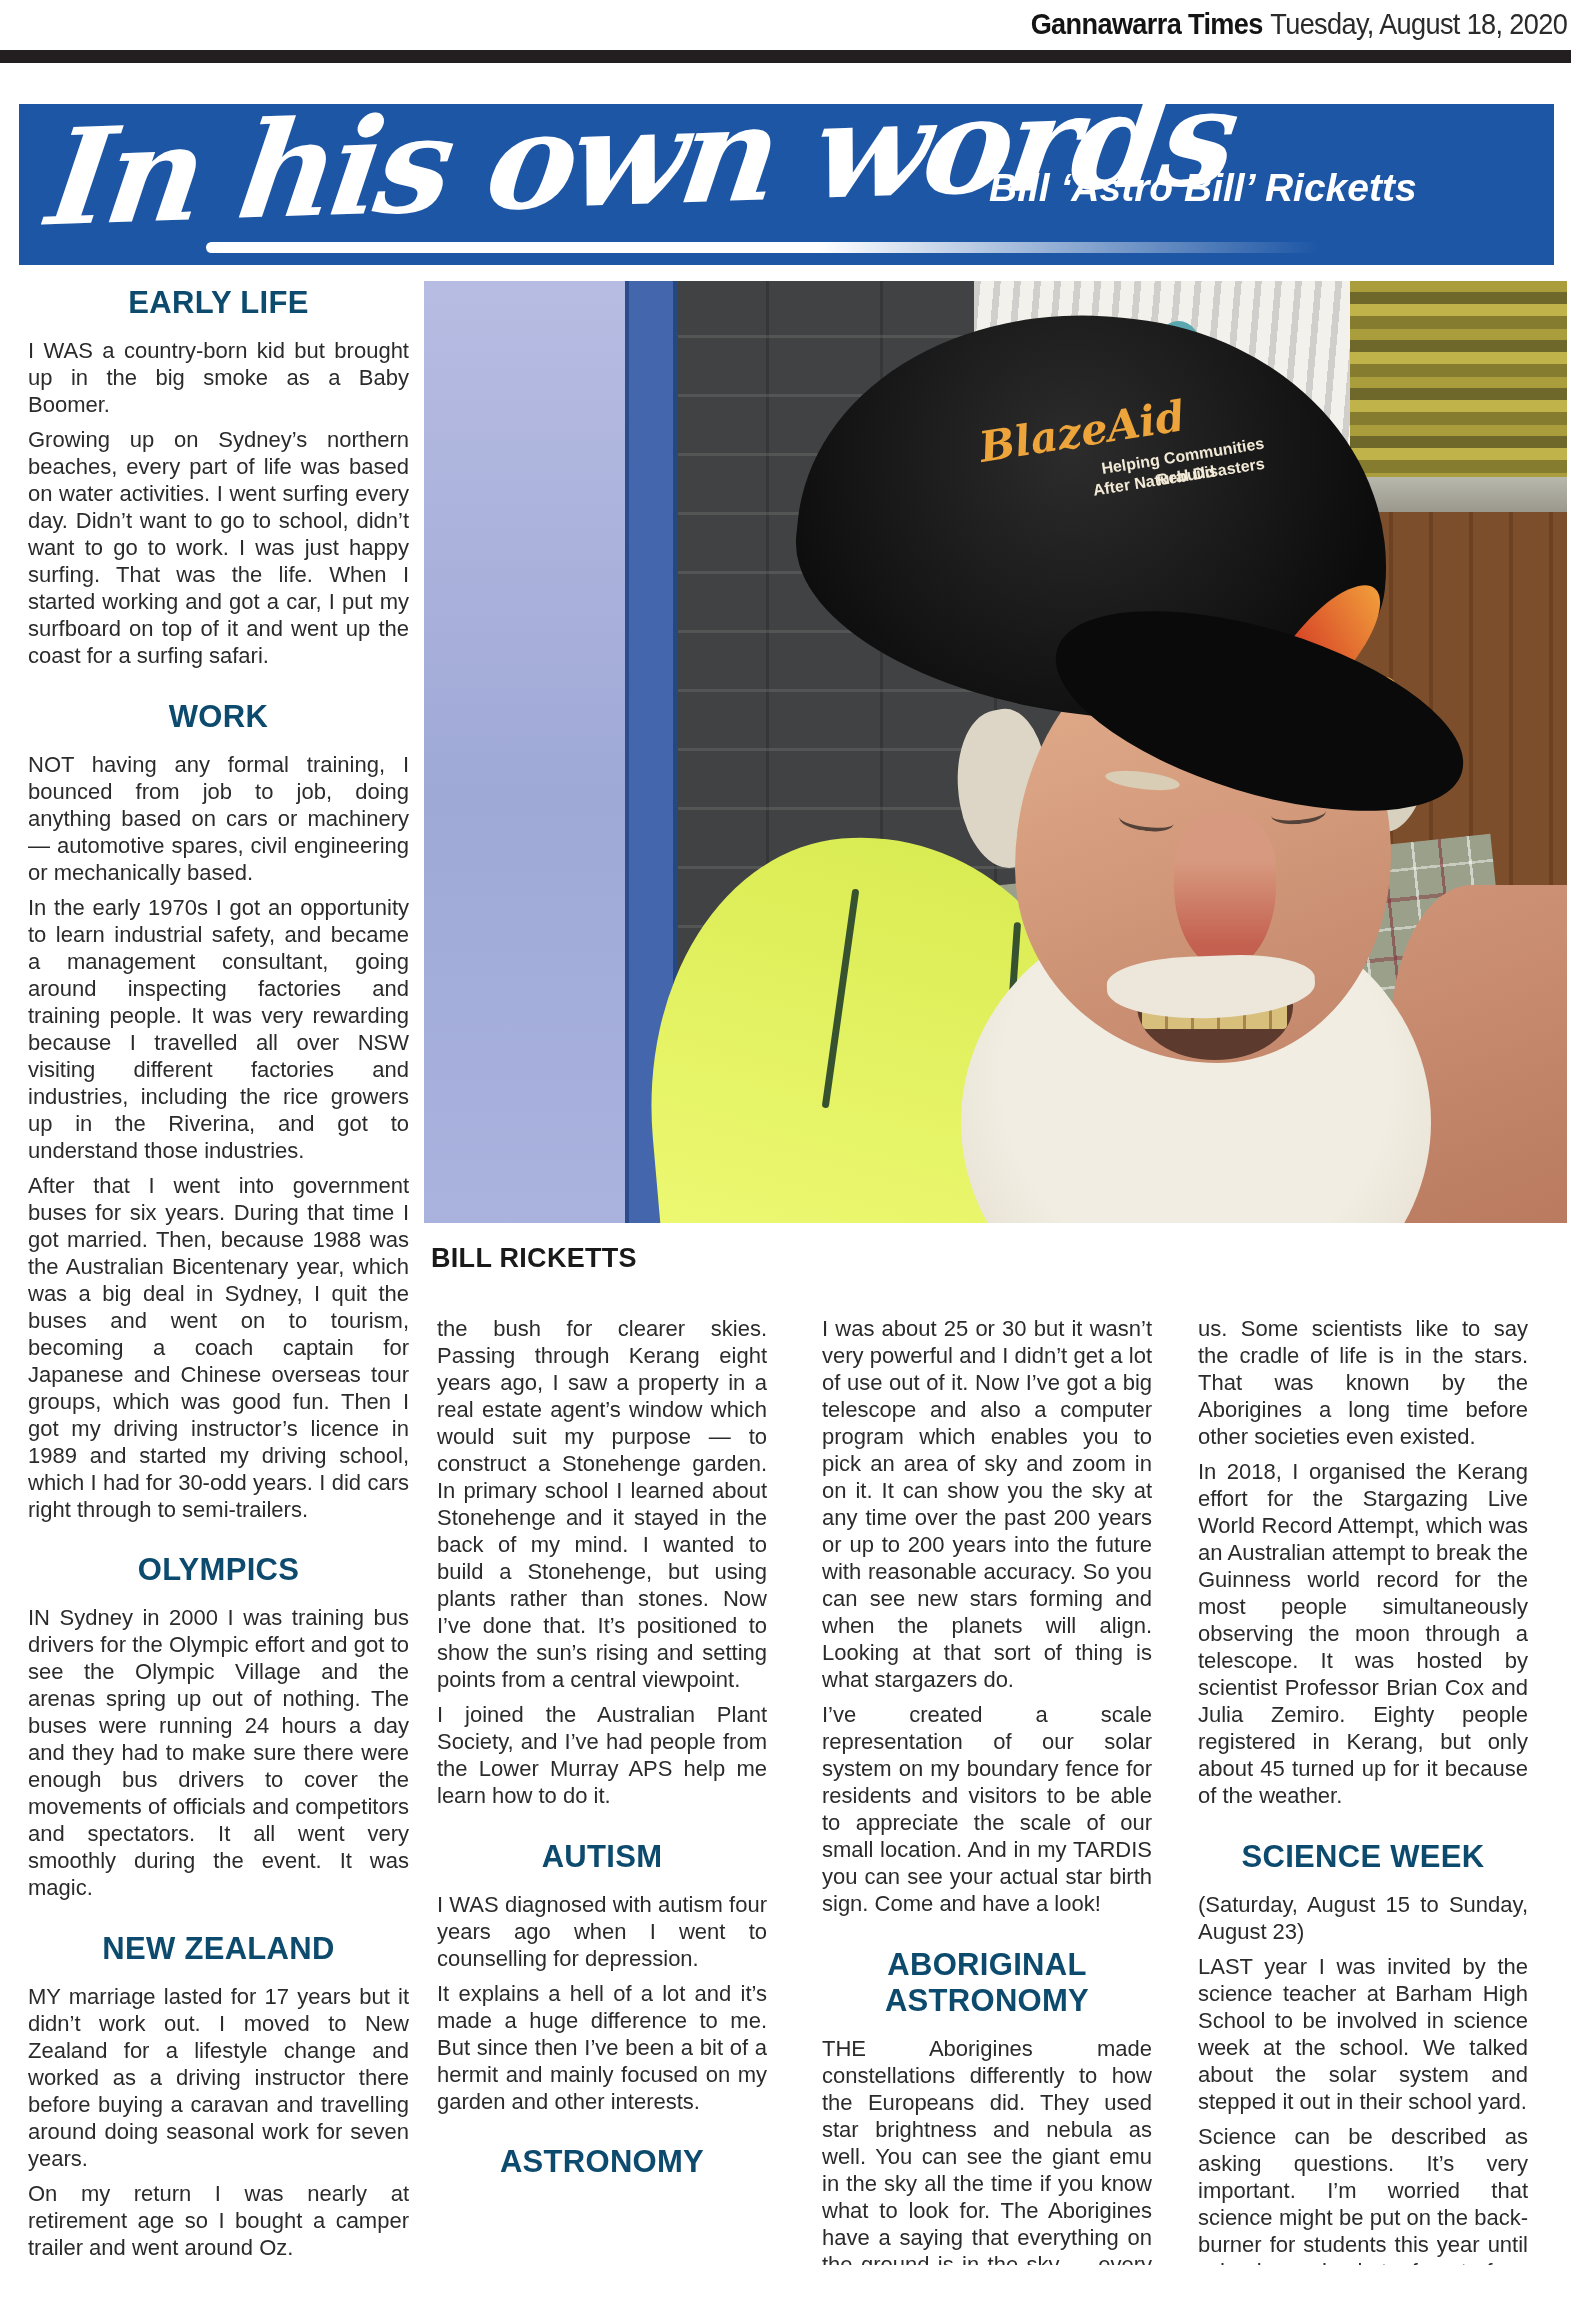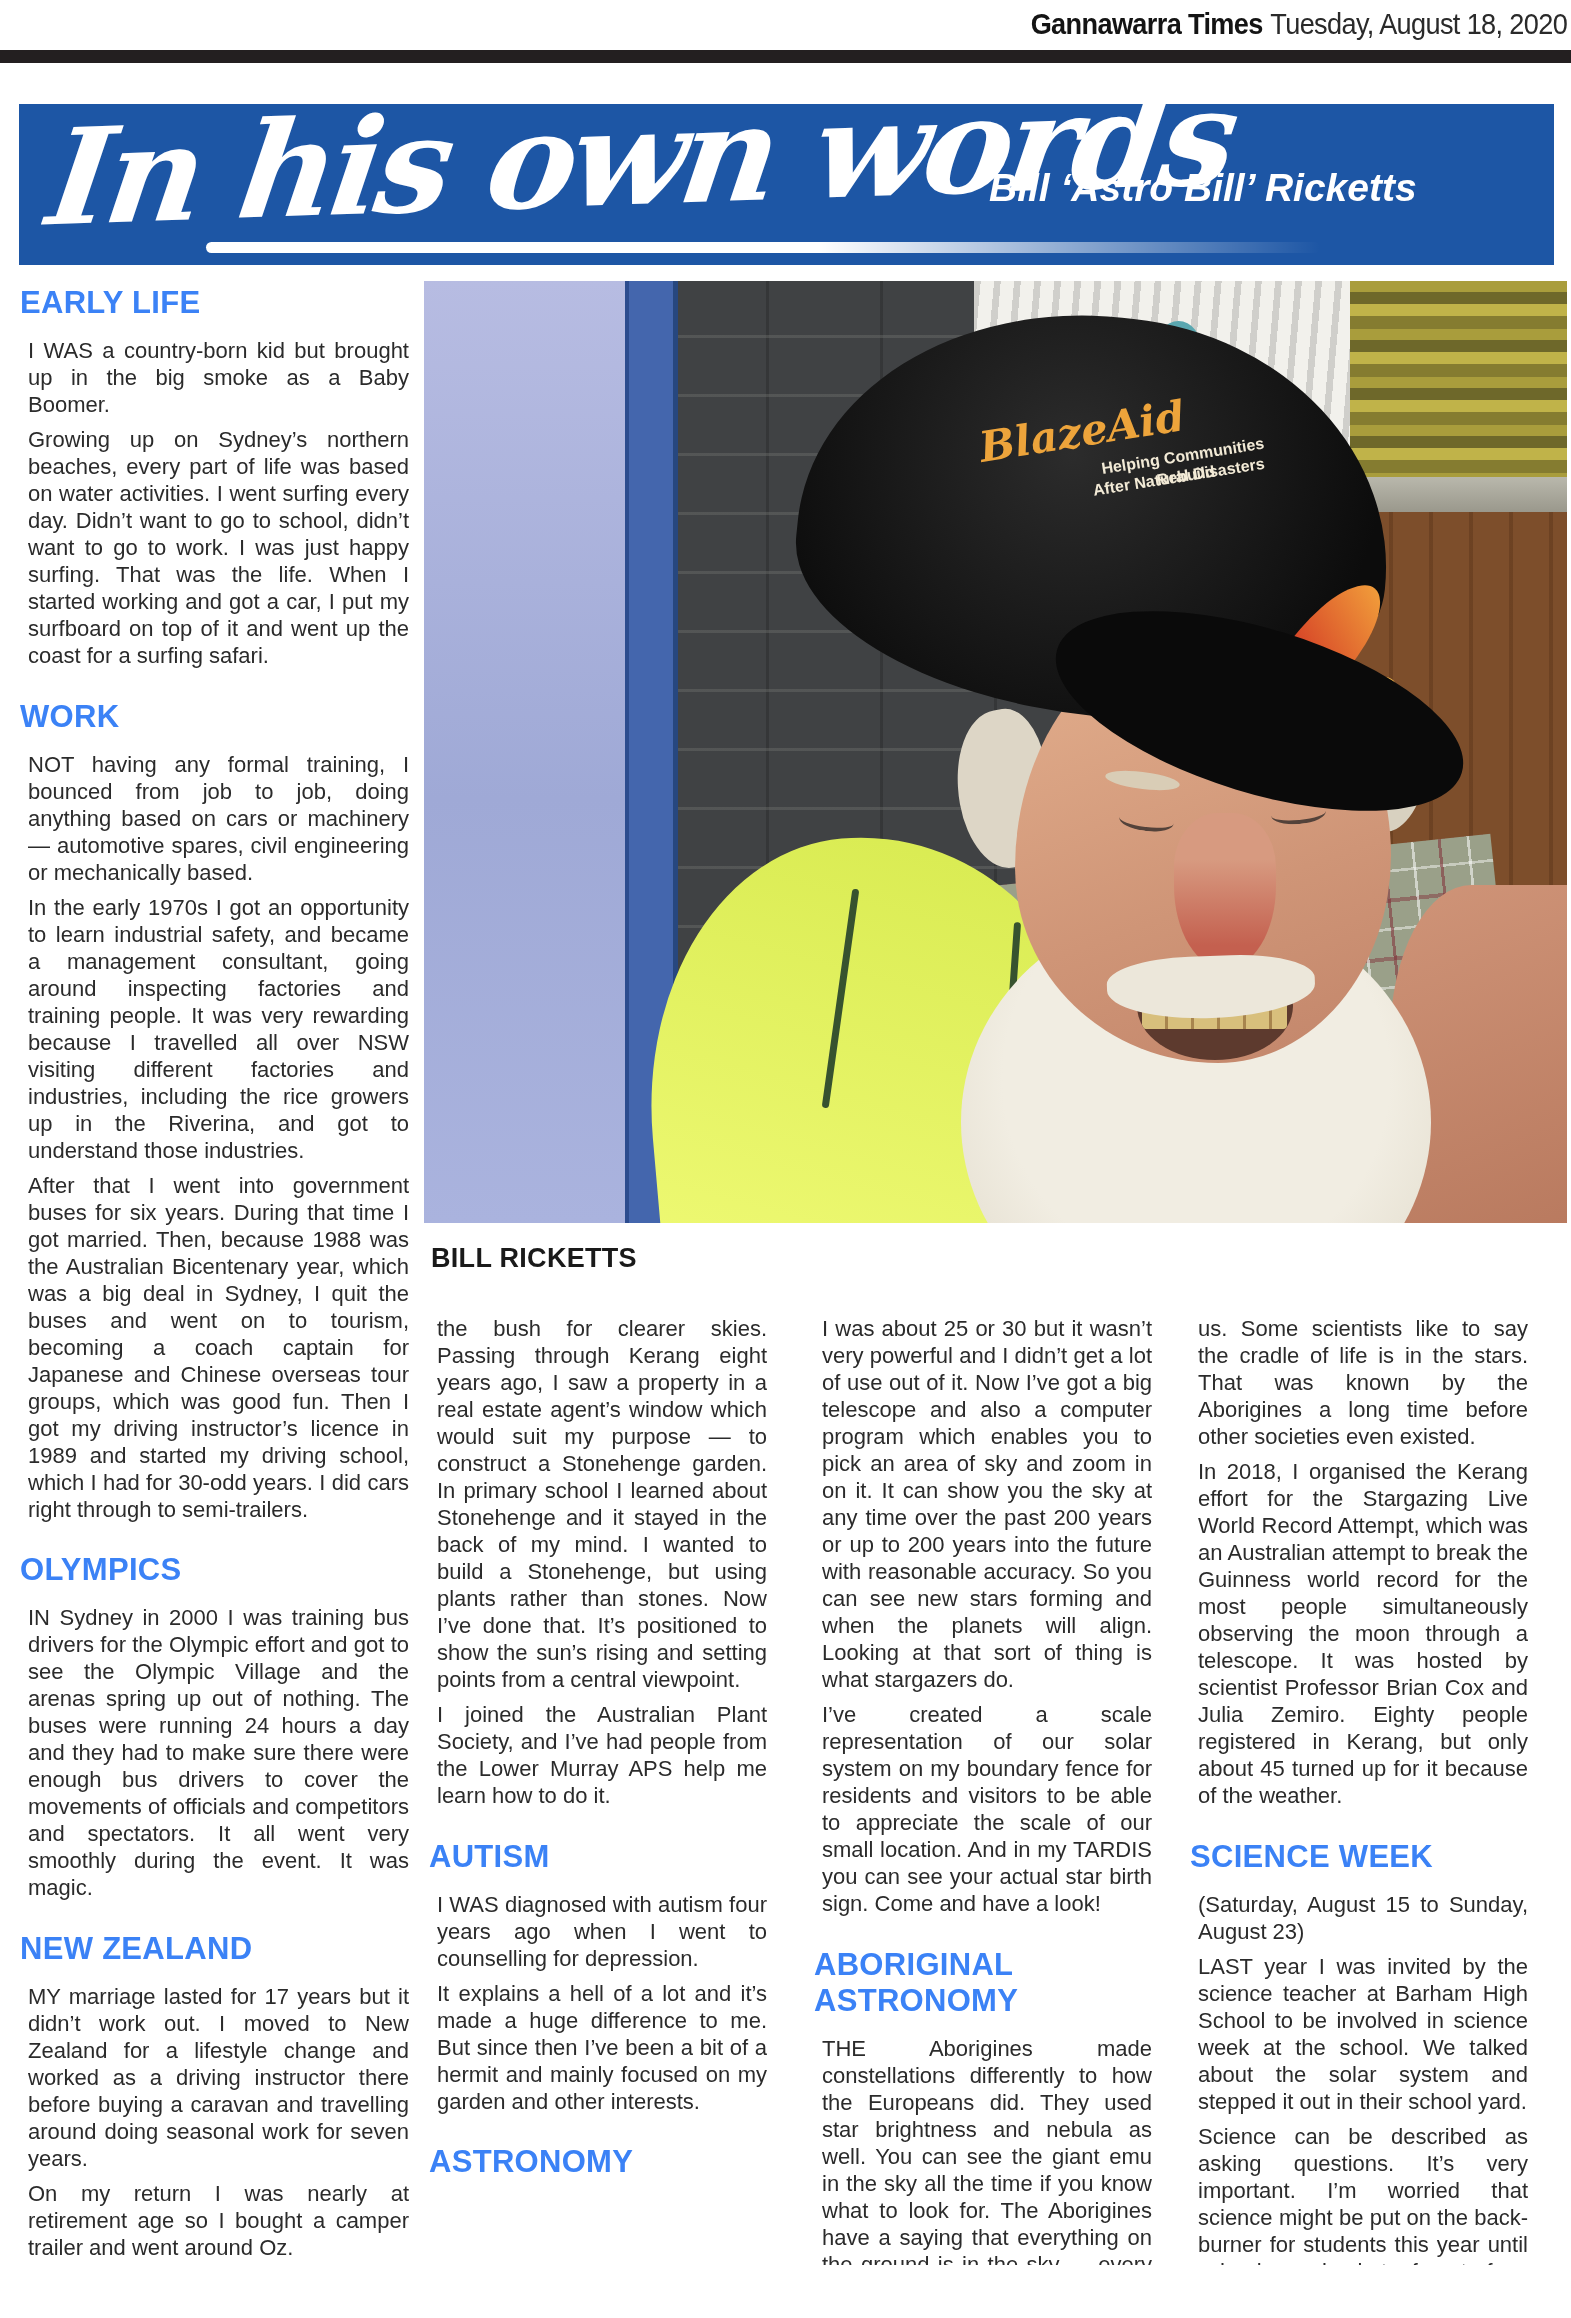--- a/index.html
+++ b/index.html
@@ -96,22 +96,22 @@
       font-size:42px;color:#eda43b;text-align:center;}
   .ph-captag{left:478px;top:180px;width:376px;z-index:19;transform:rotate(-9deg);
       font-size:16px;font-weight:700;color:#f2ead6;text-align:center;line-height:20px;}
 
   
   .caption{position:absolute;left:431px;top:1243px;font-size:27px;font-weight:700;color:#1a1a1a;
       letter-spacing:0.3px;}
 
   
   .col{position:absolute;text-align:justify;}
-  .col .heading{color:#3b82f6;font-weight:700;font-size:31px;line-height:36px;
-      margin:29.5px 0 16px 0;letter-spacing:0.3px;text-align:left;}
+  .col .heading{color:#0c4a6e;font-weight:700;font-size:31px;line-height:36px;
+      margin:29.5px 0 16px 0;letter-spacing:0.3px;text-align:center;}
   .col .heading:first-child{margin-top:0;}
   .col p{margin:8px;font-size:22px;line-height:27px;color:#2b2b2b;}
   .col p.para-bold{font-weight:400;}
   #col1{left:20px;top:285px;width:397px;}
   #col2{left:429px;top:1307px;width:346px;}
   #col3{left:814px;top:1307px;width:346px;}
   #col4{left:1190px;top:1307px;width:346px;}
 
   
   .foot-blue{position:absolute;left:0;top:2309px;width:344px;height:10px;background:#1d56a5;}

